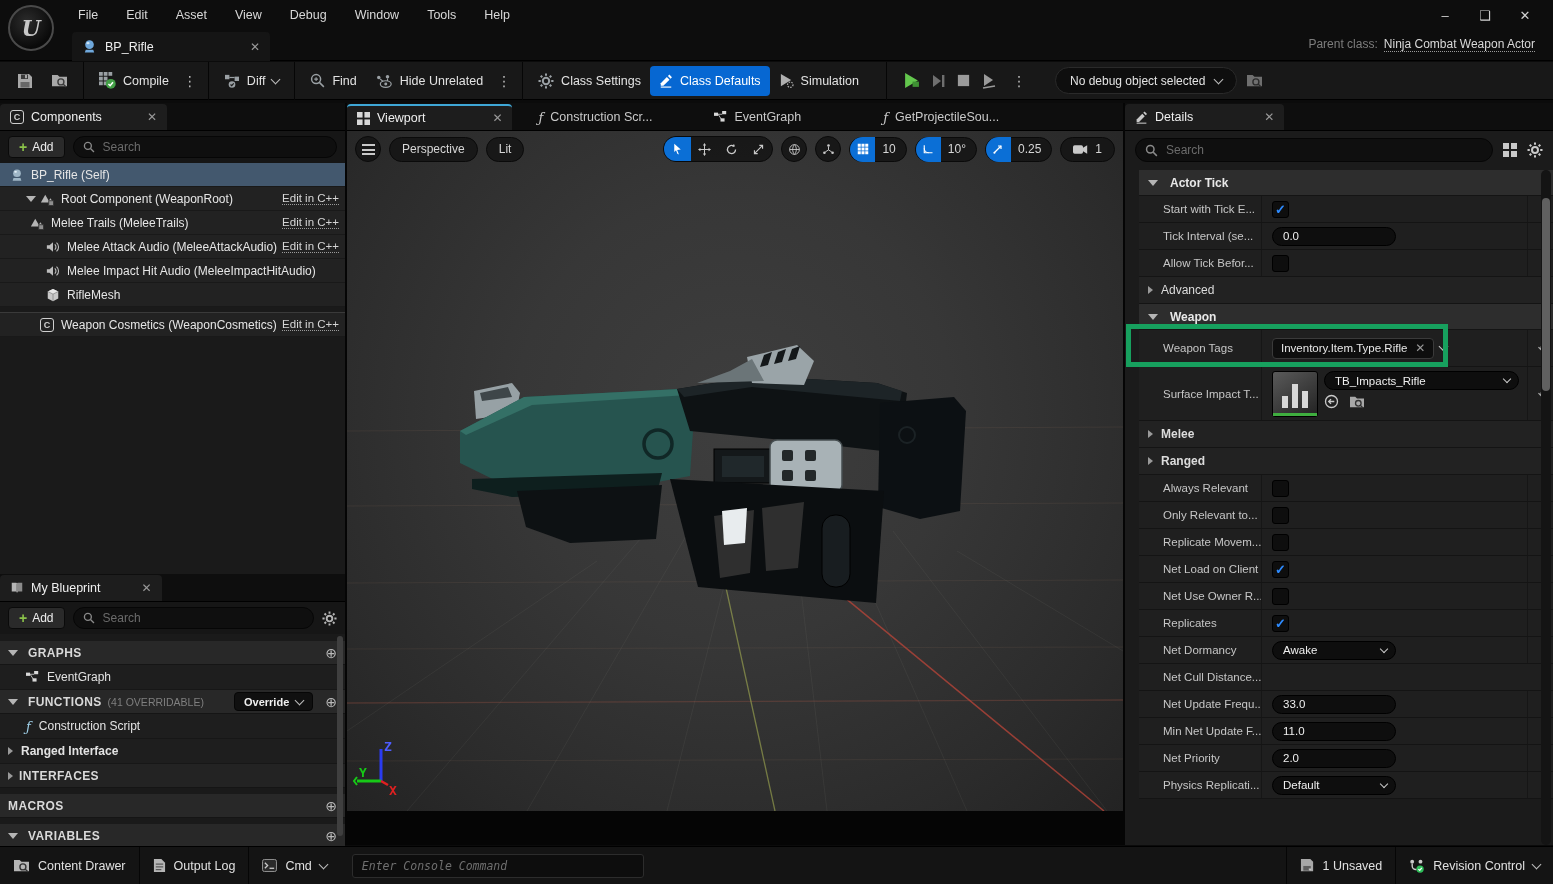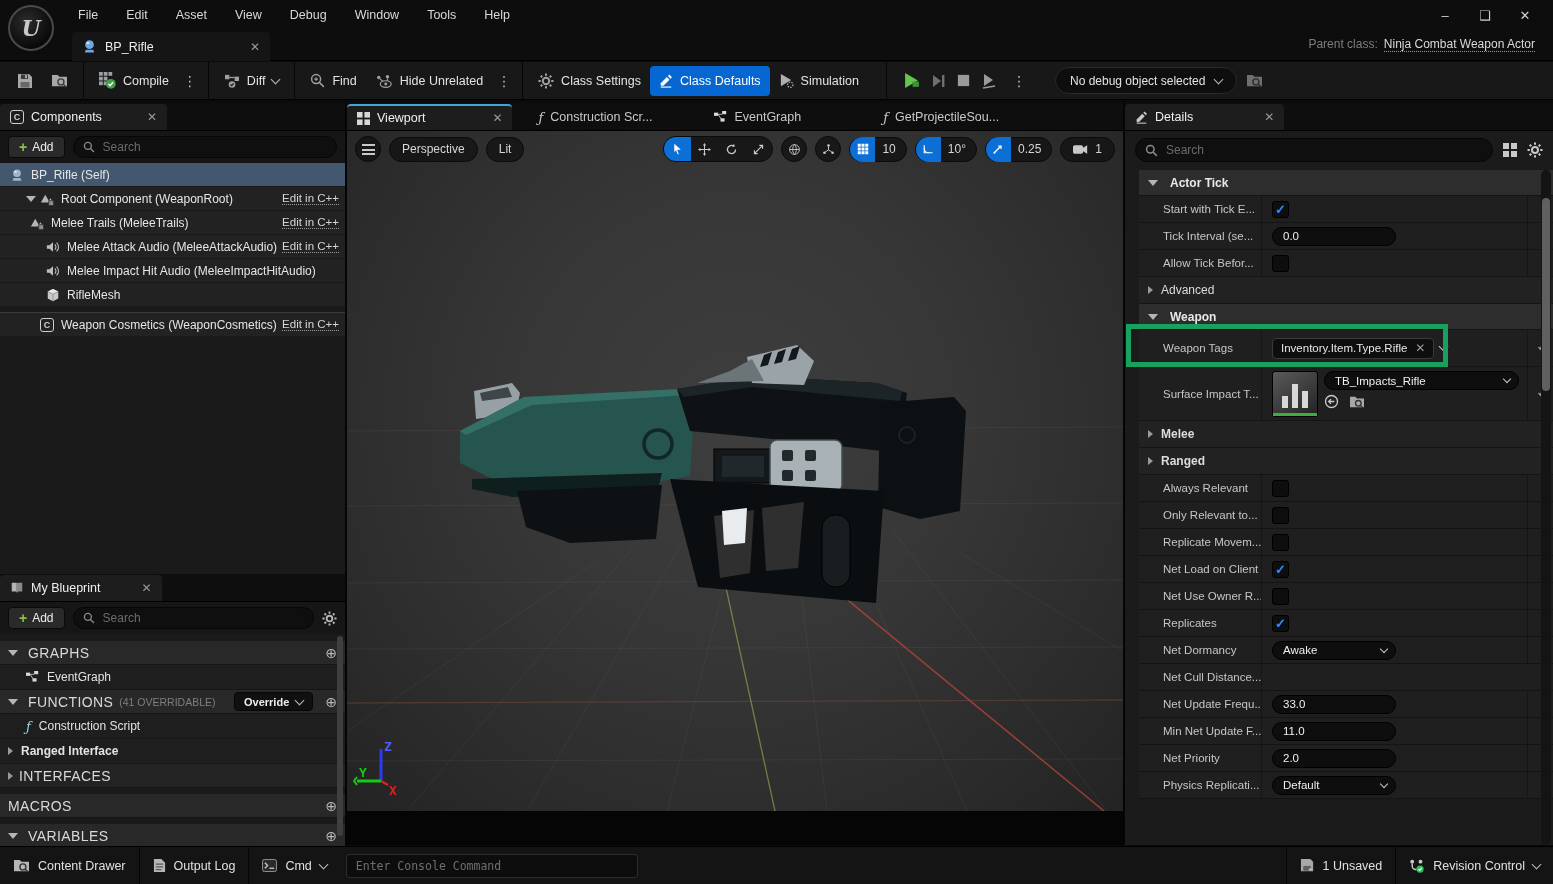--- a/index.html
+++ b/index.html
@@ -58,21 +58,21 @@
   .crow{height:24px;display:flex;align-items:center;background:#222;border-bottom:1px solid #191919;padding-right:6px;overflow:hidden;white-space:nowrap;}
   .crow.selected{background:#43586e;}
   .crow .editlink{margin-left:auto;color:#d6d6d6;border-bottom:1px dotted #9a9a9a;font-size:11.5px;flex-shrink:0;}
   .crow .nm{color:#e6e6e6;font-size:12px;margin-left:7px;}
   .exp{width:0;height:0;border-left:5px solid transparent;border-right:5px solid transparent;border-top:6px solid #b5b5b5;margin-right:4px;}
   .cdivider{height:6px;background:#1a1a1a;border-bottom:1px solid #3a3a3a;}
   .cbox{width:14px;height:14px;border:1.6px solid #cfcfcf;border-radius:3px;color:#cfcfcf;font-size:9px;font-weight:bold;
     display:flex;align-items:center;justify-content:center;flex-shrink:0;}
   
   .mbsection{height:24px;display:flex;align-items:center;background:#282828;border-bottom:1px solid #151515;padding:0 8px;gap:6px;}
-  .mbsection .t{font-weight:normal;color:#d9d9d9;font-size:14px;letter-spacing:.4px;}
+  .mbsection .t{font-weight:bold;color:#d9d9d9;font-size:12px;letter-spacing:.4px;}
   .mbsection .cnt{color:#7f7f7f;font-size:10.5px;}
   .oplus{margin-left:auto;color:#b9b9b9;font-size:14px;}
   .mbitem{height:25px;display:flex;align-items:center;background:#1e1e1e;border-bottom:1px solid #171717;padding:0 8px;gap:8px;color:#e2e2e2;}
   .tri-r{width:0;height:0;border-top:4.5px solid transparent;border-bottom:4.5px solid transparent;border-left:5.5px solid #9a9a9a;}
   .overridepill{margin-left:auto;display:flex;align-items:center;gap:7px;background:#101010;border:1px solid #060606;
     border-radius:4px;height:19px;padding:0 9px;color:#efefef;font-weight:bold;font-size:11px;}
   .mbscroll{position:absolute;right:2px;top:62px;width:6px;height:200px;background:#3f3f3f;border-radius:3px;}
   
   .viewport{position:relative;width:776px;height:680px;overflow:hidden;
     background:radial-gradient(ellipse at 50% 42%,#3e3e3e 0%,#373737 40%,#2b2b2b 78%,#232323 100%);}
@@ -117,21 +117,21 @@
   .thumb::after{content:"";position:absolute;left:0;right:0;bottom:0;height:3px;background:#3fae3f;}
   .thumb .bar{background:#d8d8d8;width:6px;}
   .dscroll{position:absolute;right:3px;top:95px;width:8px;height:193px;background:#606060;border-radius:4px;}
   .dscrolltrack{position:absolute;right:2px;top:67px;width:10px;height:675px;background:#141414;border-radius:5px;}
   
   .statusbar{position:absolute;top:846px;left:0;width:1553px;height:38px;background:#141414;border-top:1px solid #000;
     display:flex;align-items:center;}
   .sbitem{display:flex;align-items:center;gap:8px;padding:0 13px;color:#e0e0e0;font-size:12.5px;height:38px;}
   .sbsep{width:1px;height:38px;background:#060606;}
   .consoleinput{width:292px;height:24px;background:#0d0d0d;border:1px solid #2c2c2c;border-radius:3px;color:#9a9a9a;
-    font-family:"DejaVu Sans Mono",monospace;font-size:11.5px;padding:0 9px;outline:none;margin-left:6px;}
+    font-family:"DejaVu Sans Mono",monospace;font-size:11.5px;padding:0 9px;outline:none;margin-left:12px;font-style:italic;}
   .consoleinput::placeholder{color:#6f6f6f;font-family:"DejaVu Sans Mono",monospace;}
   .sright{margin-left:auto;display:flex;align-items:center;height:38px;}
   .ico{flex-shrink:0;}
 </style>
 </head>
 <body>
 
 <div class="titlebar">
   <div class="uelogo">U</div>
   <div class="menus">

